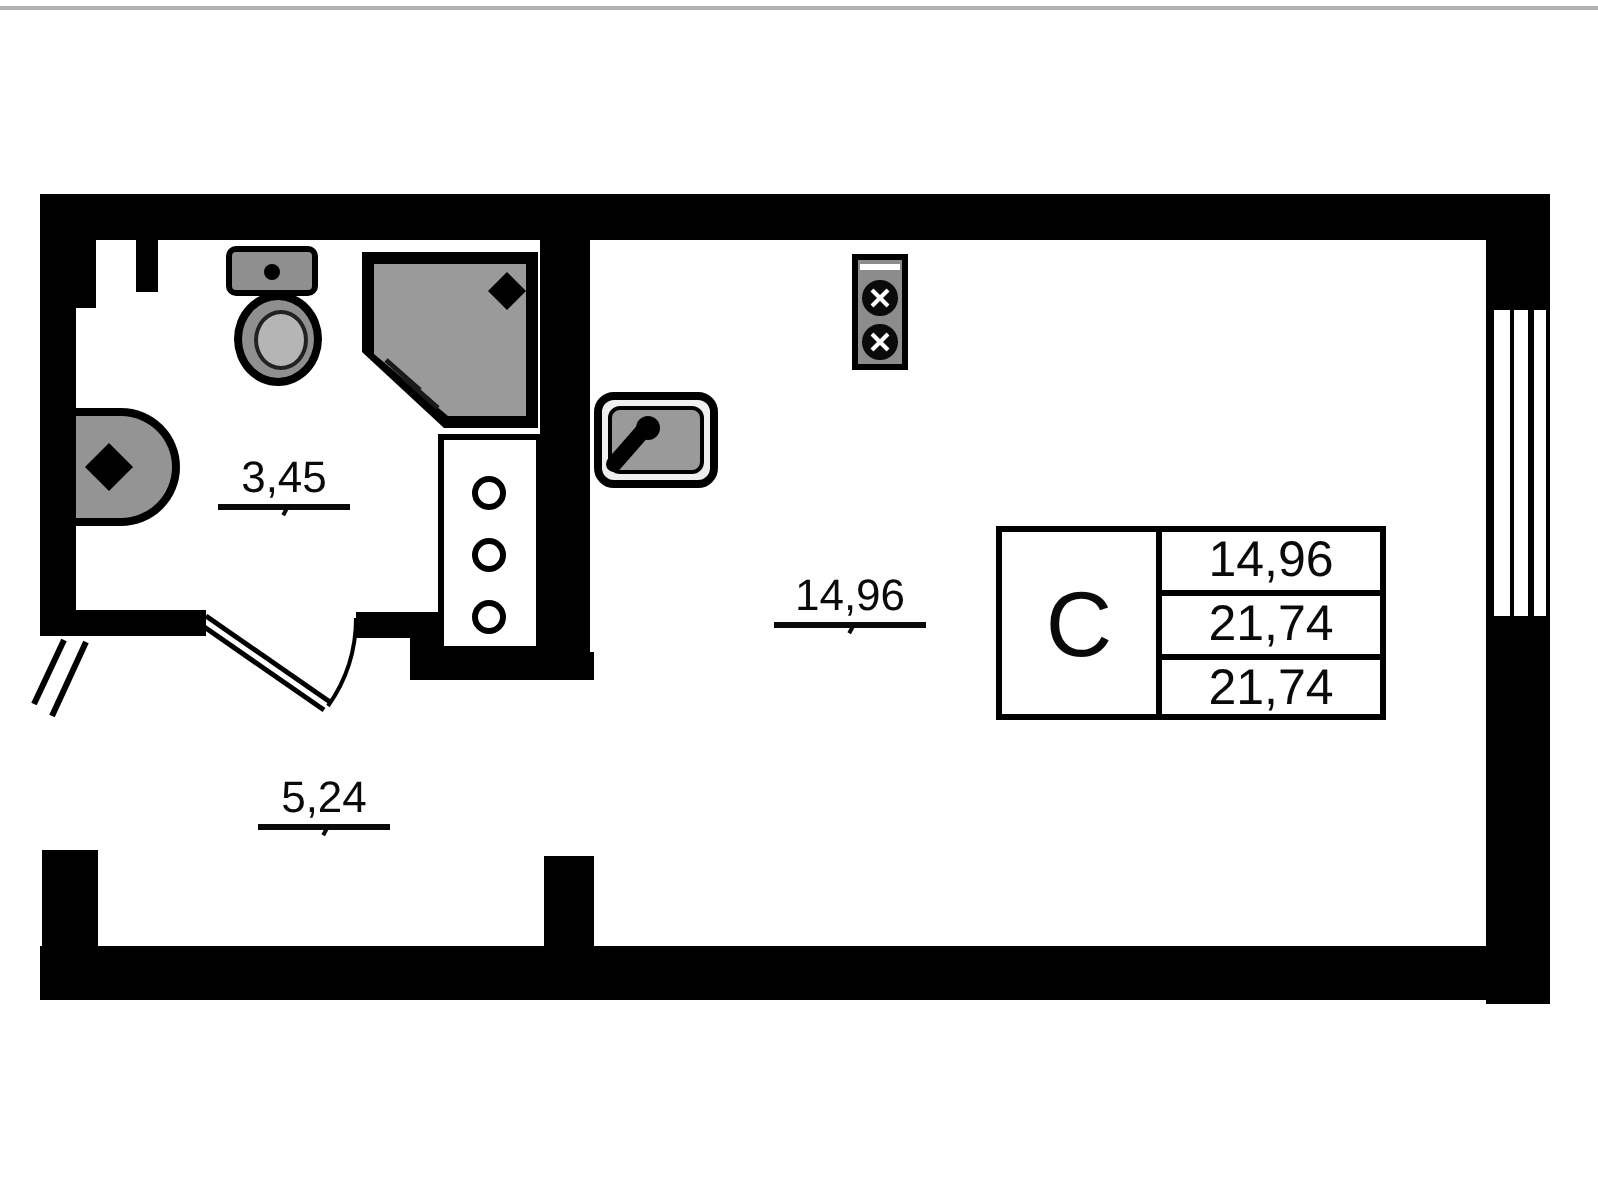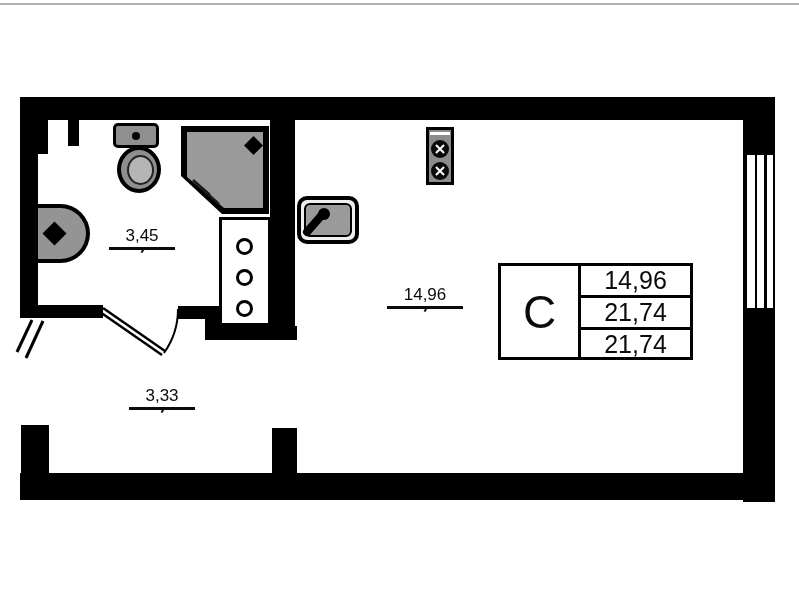--- a/index.html
+++ b/index.html
@@ -1,19 +1,19 @@
 <!DOCTYPE html>
 <html><head>
 <meta charset="utf-8">
 <style>
   html,body{margin:0;padding:0;background:#fff;}
   #plan{position:relative;width:799px;height:600px;background:#fff;overflow:hidden;
         font-family:"Liberation Sans",sans-serif;}
   .w{position:absolute;background:#000;}
-  .lbl{position:absolute;color:#0a0a0a;font-size:17px;line-height:1.05;text-align:center;
+  .lbl{position:absolute;color:#0a0a0a;font-size:22px;line-height:1.05;text-align:center;
        border-bottom:3px solid #0a0a0a;padding:0 2px 2px 2px;}
   .lbl::after{content:"";position:absolute;left:50%;bottom:-6px;width:2px;height:6px;
        background:#0a0a0a;transform:rotate(28deg);}
   
   .win{position:absolute;left:747px;top:155px;width:26px;height:153px;background:#fff;}
   .win .pane-line{position:absolute;top:0;width:2.5px;height:153px;background:#000;}
   
   .shaft{position:absolute;left:219px;top:217px;width:52px;height:109px;background:#fff;
          border:3px solid #000;box-sizing:border-box;}
   .shaft .hole{position:absolute;left:14px;width:17px;height:17px;border:3.5px solid #000;
@@ -125,21 +125,21 @@
       <line x1="100" y1="312" x2="162" y2="355" stroke="#000" stroke-width="2.5"></line>
       <path d="M164 353 A76 76 0 0 0 178 309" fill="none" stroke="#000" stroke-width="2"></path>
     </g>
     <g>
       <line x1="32" y1="320" x2="17" y2="352" stroke="#000" stroke-width="3"></line>
       <line x1="43" y1="321" x2="26" y2="358" stroke="#000" stroke-width="3"></line>
     </g>
   </svg>
 
   <div class="lbl" style="left:109px;top:227px;width:62px;">3,45</div>
-  <div class="lbl" style="left:129px;top:387px;width:62px;">3,33</div>
+  <div class="lbl" style="left:129px;top:387px;width:62px;">5,24</div>
   <div class="lbl" style="left:387px;top:286px;width:72px;">14,96</div>
 
   <div style="position:absolute;left:498px;top:263px;width:195px;height:97px;border:3px solid #000;
               box-sizing:border-box;display:flex;background:#fff;">
     <div style="width:77px;border-right:3px solid #000;display:flex;align-items:center;
                 justify-content:center;font-size:46px;color:#0a0a0a;">С</div>
     <div style="flex:1;display:flex;flex-direction:column;">
       <div style="flex:1;display:flex;align-items:center;justify-content:center;font-size:25px;
                   color:#0a0a0a;border-bottom:3px solid #000;">14,96</div>
       <div style="flex:1;display:flex;align-items:center;justify-content:center;font-size:25px;

